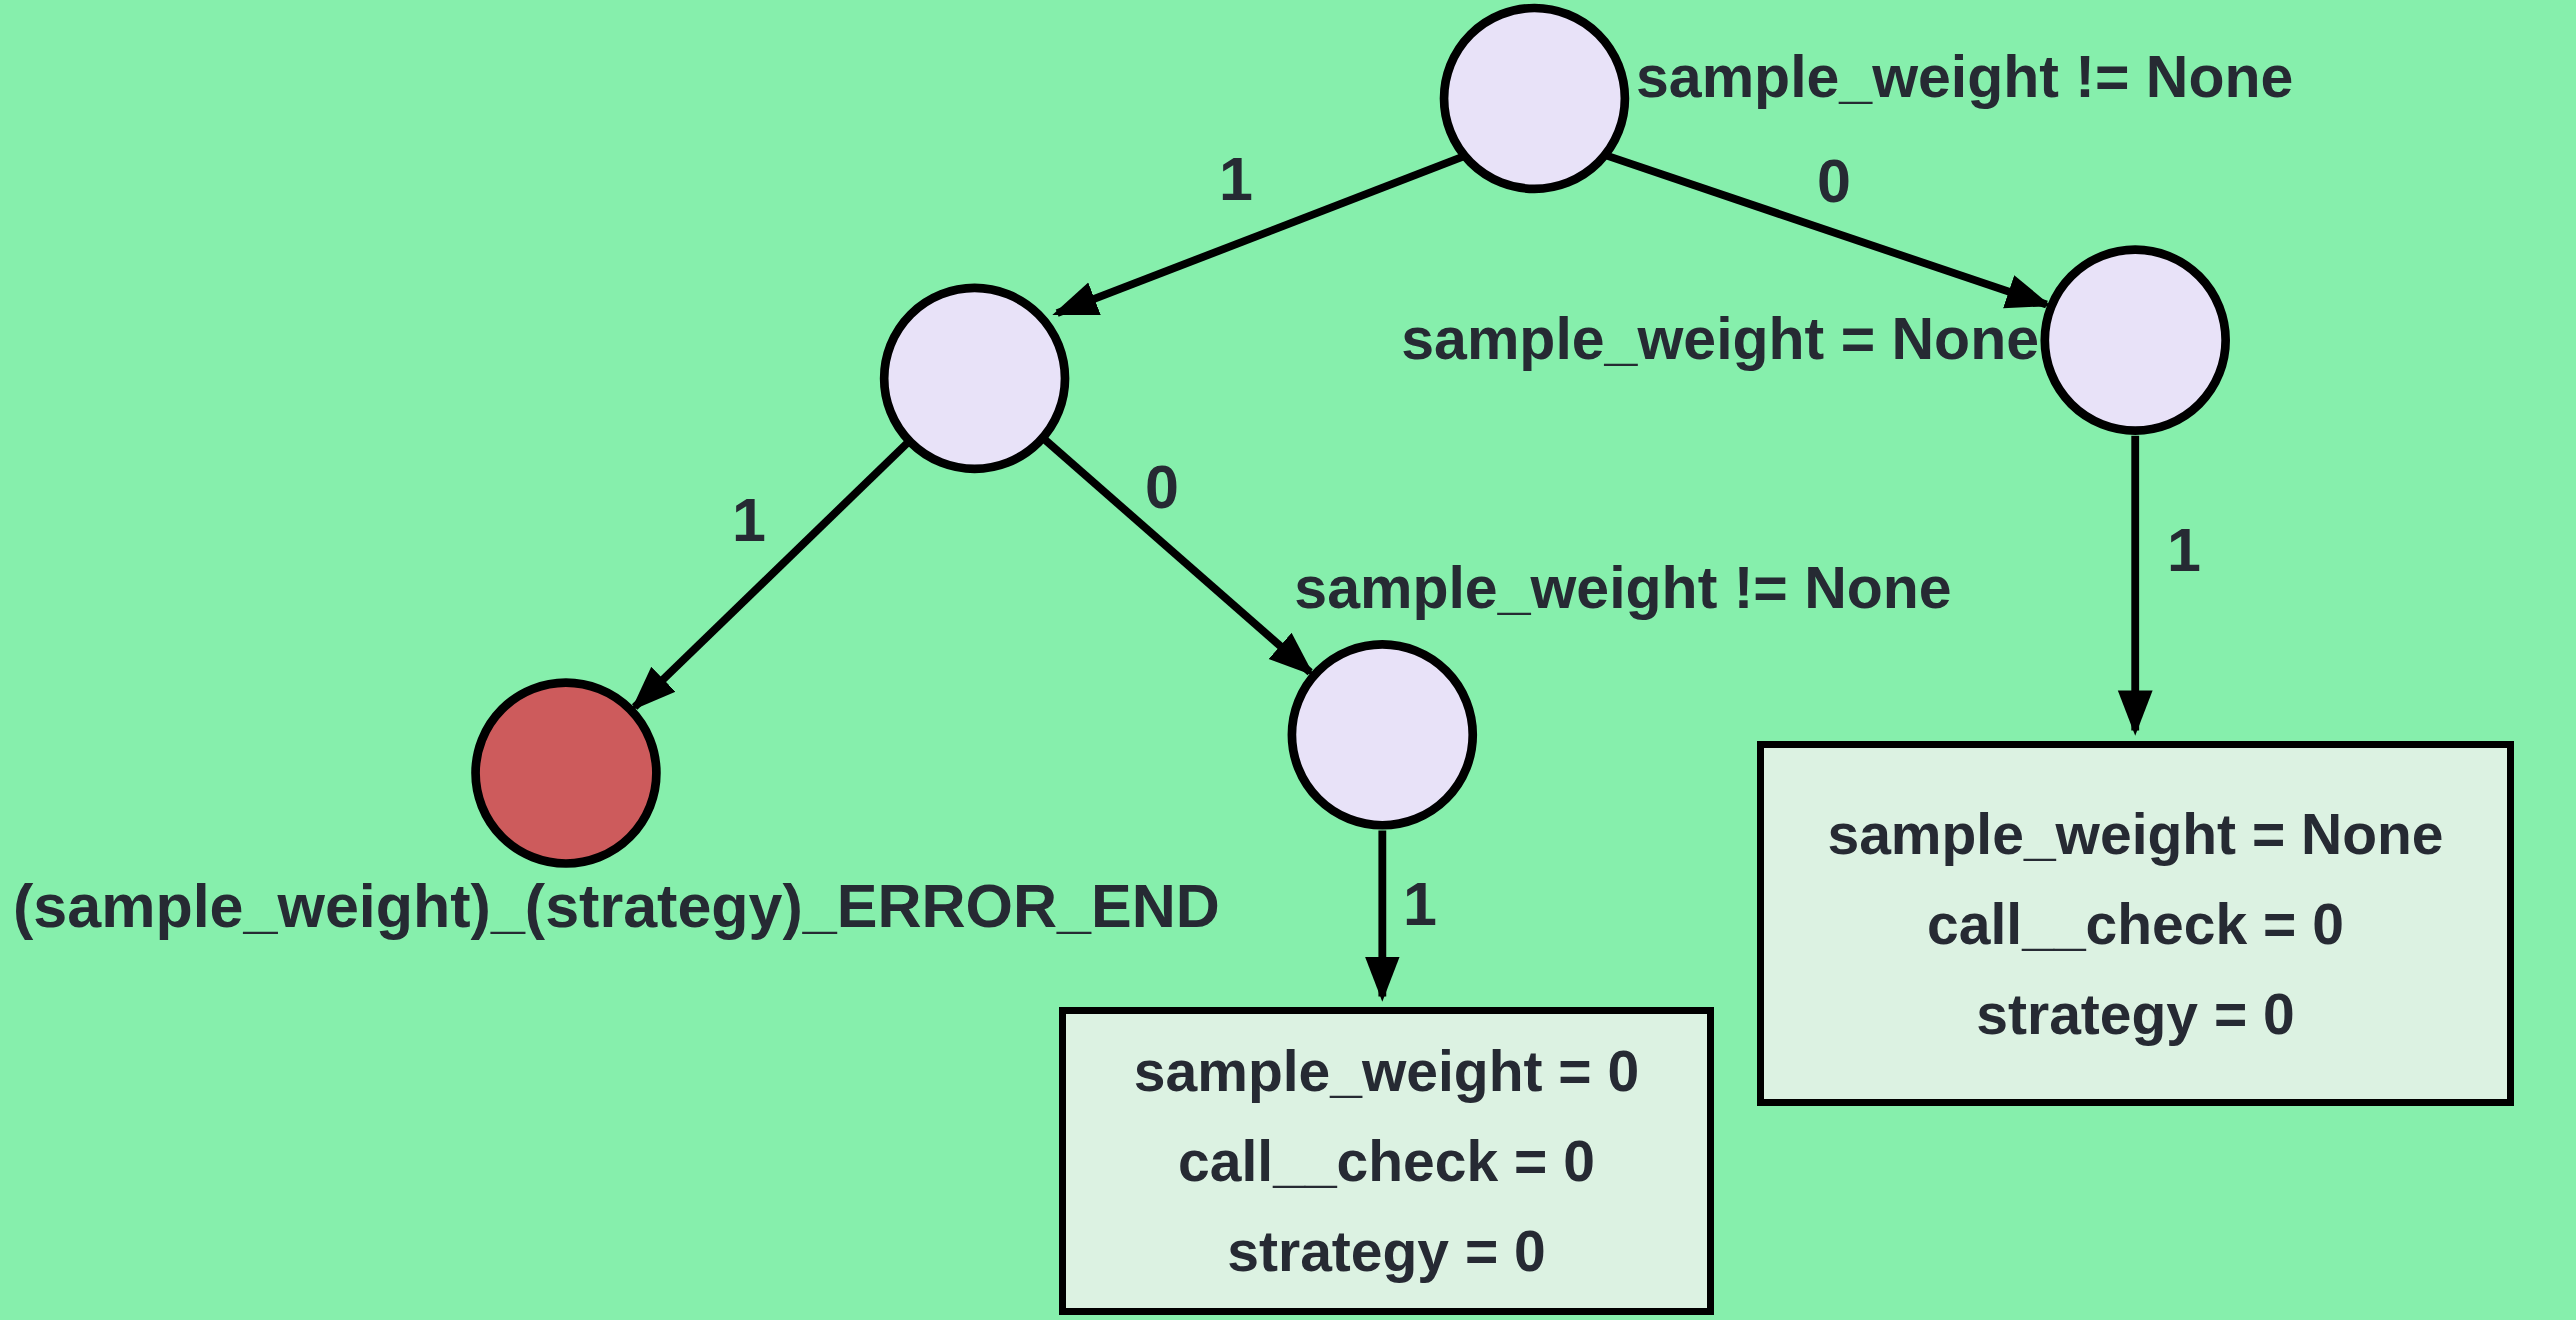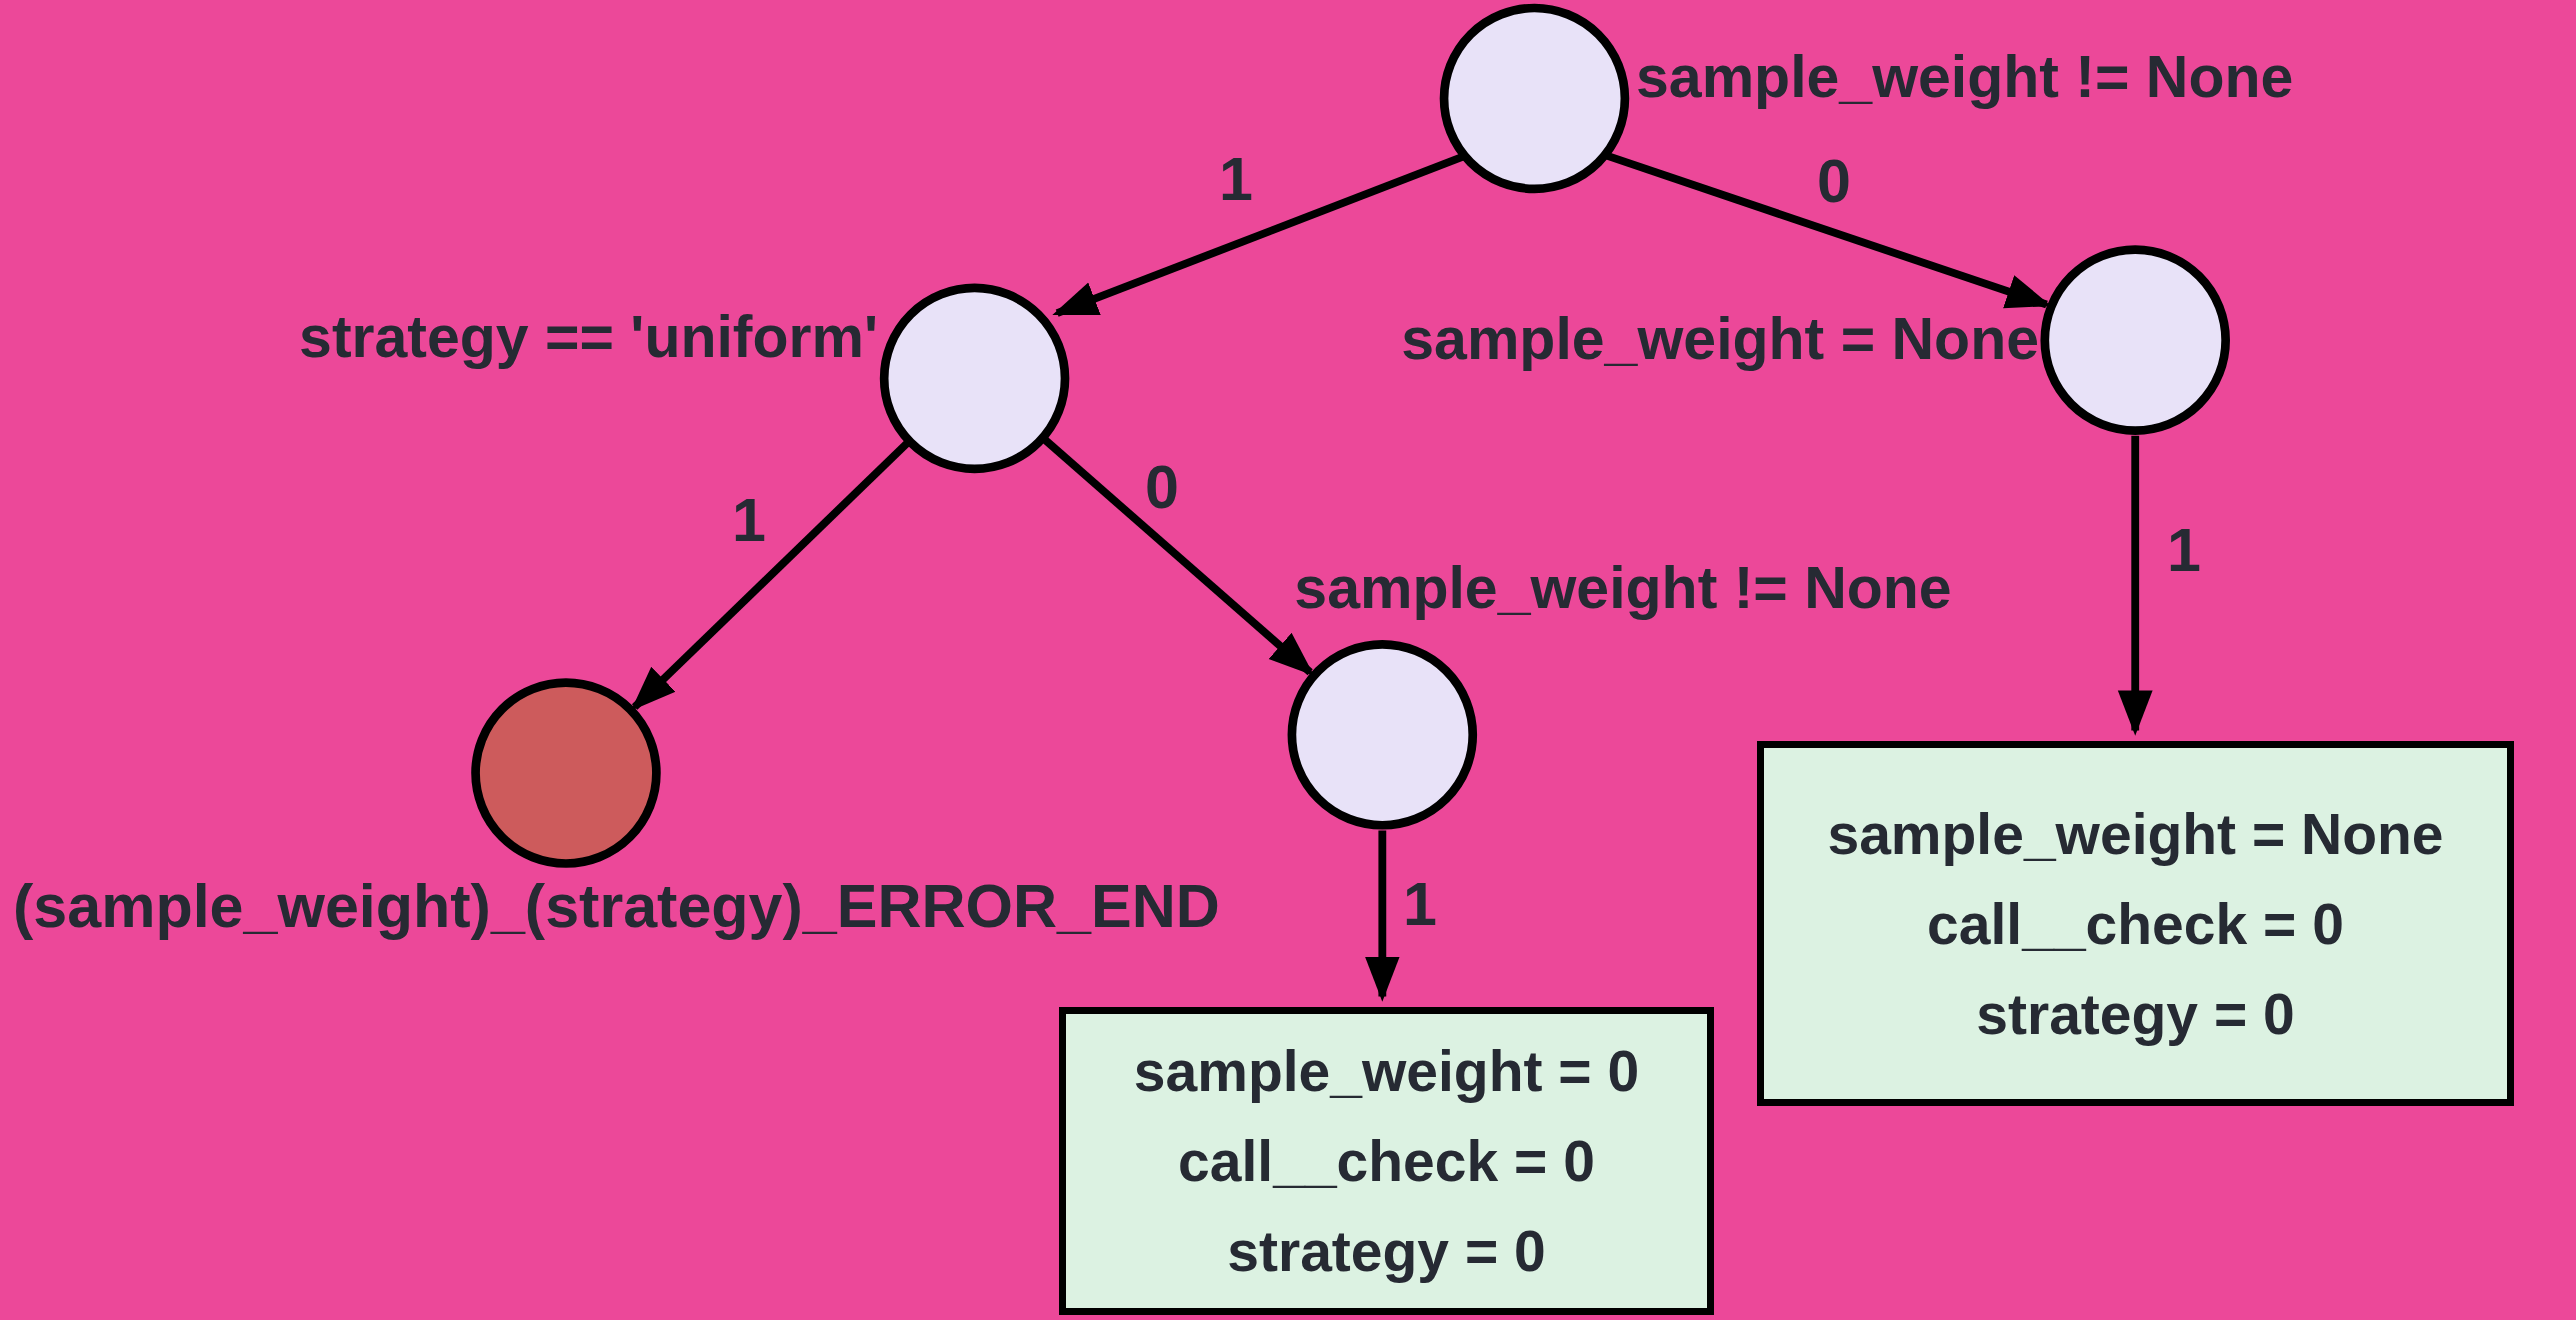--- a/index.html
+++ b/index.html
@@ -1,19 +1,19 @@
 <!DOCTYPE html>
 <html style="font-size:14px"><head>
 <meta charset="utf-8">
 <style>
   html,body{margin:0;padding:0;background:#ffffff;}
   #canvas{
     position:relative;
     width:2576px;height:1321px;
-    background:#ec4899;
+    background:#86efac;
     font-family:"Liberation Sans", sans-serif;
     overflow:hidden;
   }
   #shapes{position:absolute;left:0;top:0;width:2576px;height:1321px;}
   .lbl{
     position:absolute;
     color:#262a33;
     font-weight:bold;
     font-size:59px;
     white-space:nowrap;
@@ -72,21 +72,20 @@
 
     <circle cx="1765" cy="113" r="104" fill="#e8e2f8" stroke="#000000" stroke-width="10"></circle>
     <circle cx="1121" cy="435" r="104" fill="#e8e2f8" stroke="#000000" stroke-width="10"></circle>
     <circle cx="2456" cy="391" r="104" fill="#e8e2f8" stroke="#000000" stroke-width="10"></circle>
     <circle cx="1590" cy="845" r="104" fill="#e8e2f8" stroke="#000000" stroke-width="10"></circle>
     <circle cx="651" cy="889" r="104" fill="#cd5b5c" stroke="#000000" stroke-width="10"></circle>
   </svg>
 
   <div class="lbl left-anchored" style="left:1636px;top:77px;">sample_weight != None</div>
 
-  <div class="lbl right-anchored" style="right:1698px;top:337px;">strategy == 'uniform'</div>
 
   <div class="lbl right-anchored" style="right:537px;top:339px;">sample_weight = None</div>
 
   <div class="lbl centered" style="left:1623px;top:588px;">sample_weight != None</div>
 
   <div class="lbl left-anchored" style="left:13px;top:906px;font-size:61px;text-align:center;">(sample_weight)_(strategy)_ERROR_END</div>
 
   <div class="edge-label" style="left:1236px;top:179px;">1</div>
 
   <div class="edge-label" style="left:1834px;top:181px;">0</div>

